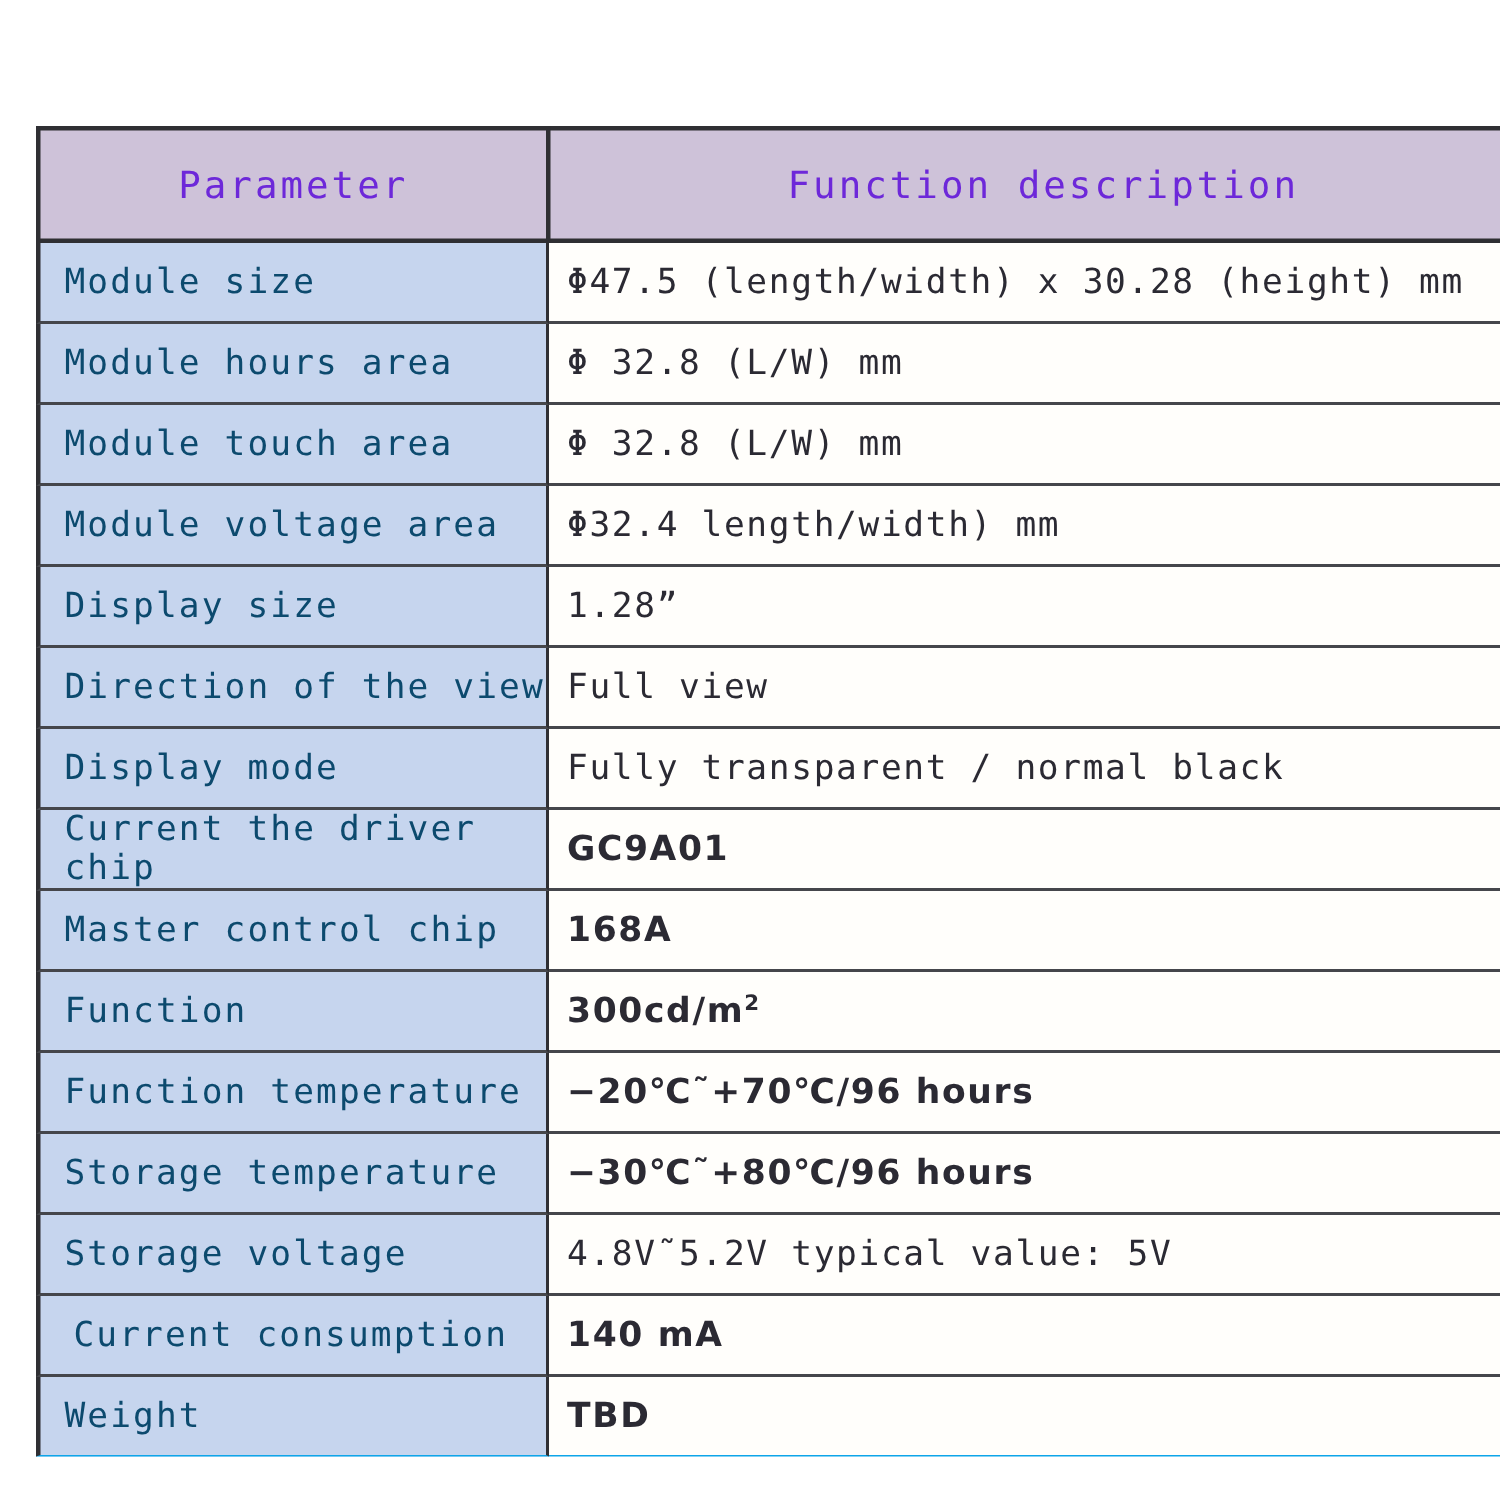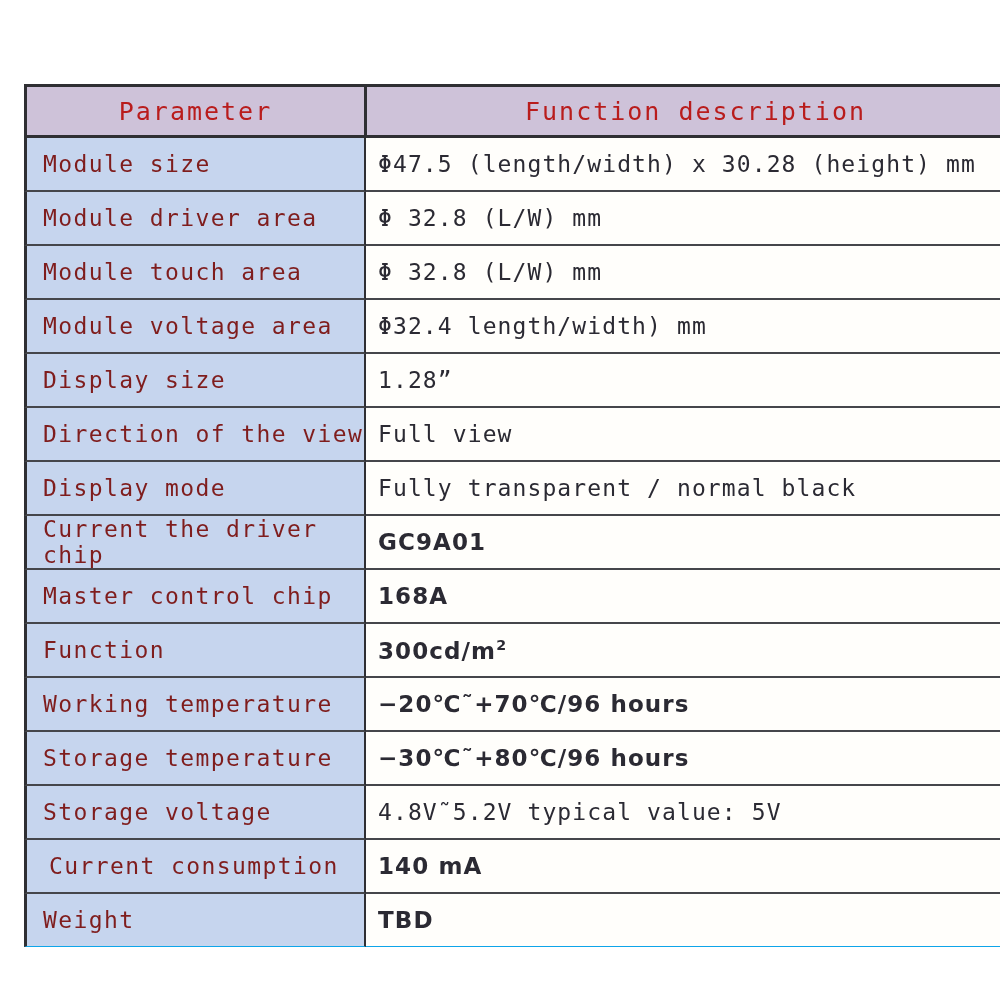--- a/index.html
+++ b/index.html
@@ -34,48 +34,48 @@
     border-spacing: 0;
     table-layout: fixed;
   }
 
   col.col-param { width: 342px; }
   col.col-desc  { width: 658px; }
 
   
   .spec-table thead th {
     height: 48px;
-    padding: 0;
+    padding: 12px;
     margin: 0;
     background: #cec2d9;
     border-top: 3px solid #2f2f33;
     border-bottom: 3px solid #2f2f33;
     font-weight: normal;
     font-size: 25px;
     letter-spacing: 2.0px;
-    color: #b91c1c;
+    color: #6d28d9;
     text-align: center;
     vertical-align: middle;
     font-family: "DejaVu Sans Mono", "Liberation Mono", monospace;
   }
   .spec-table thead th.th-param {
     border-left: 3px solid #2f2f33;
     border-right: 2px solid #2f2f33;
   }
   .spec-table thead th.th-desc {
     border-left: 1px solid #2f2f33;
   }
 
   
   .spec-table tbody td {
     height: 52px;
     padding: 0;
     vertical-align: middle;
     font-size: 23px;
-    color: #7f1d1d;
+    color: #0c4a6e;
     letter-spacing: 1.3px;
     border-bottom: 2px solid #45464b;
   }
 
   .spec-table tbody td.cell-param {
     background: #c6d5ee;
     border-left: 3px solid #2f2f33;
     border-right: 2px solid #2f2f33;
     padding-left: 16px;
     font-family: "DejaVu Sans Mono", "Liberation Mono", monospace;
@@ -119,21 +119,21 @@
     </thead>
 
     <tbody>
 
       <tr>
         <td class="cell-param">Module size</td>
         <td class="cell-desc v-mono">Φ47.5 (length/width) x 30.28 (height) mm</td>
       </tr>
 
       <tr>
-        <td class="cell-param">Module driver area</td>
+        <td class="cell-param">Module hours area</td>
         <td class="cell-desc v-mono">Φ 32.8 (L/W) mm</td>
       </tr>
 
       <tr>
         <td class="cell-param">Module touch area</td>
         <td class="cell-desc v-mono">Φ 32.8 (L/W) mm</td>
       </tr>
 
       <tr>
         <td class="cell-param">Module voltage area</td>
@@ -166,21 +166,21 @@
       </tr>
 
       <tr>
         <td class="cell-param">Function</td>
         <td class="cell-desc v-sans">
           <span>300cd/m</span><span class="sup-2">2</span>
         </td>
       </tr>
 
       <tr>
-        <td class="cell-param">Working temperature</td>
+        <td class="cell-param">Function temperature</td>
         <td class="cell-desc v-sans">−20℃˜+70℃/96 hours</td>
       </tr>
 
       <tr>
         <td class="cell-param">Storage temperature</td>
         <td class="cell-desc v-sans">−30℃˜+80℃/96 hours</td>
       </tr>
 
       <tr>
         <td class="cell-param">Storage voltage</td>

